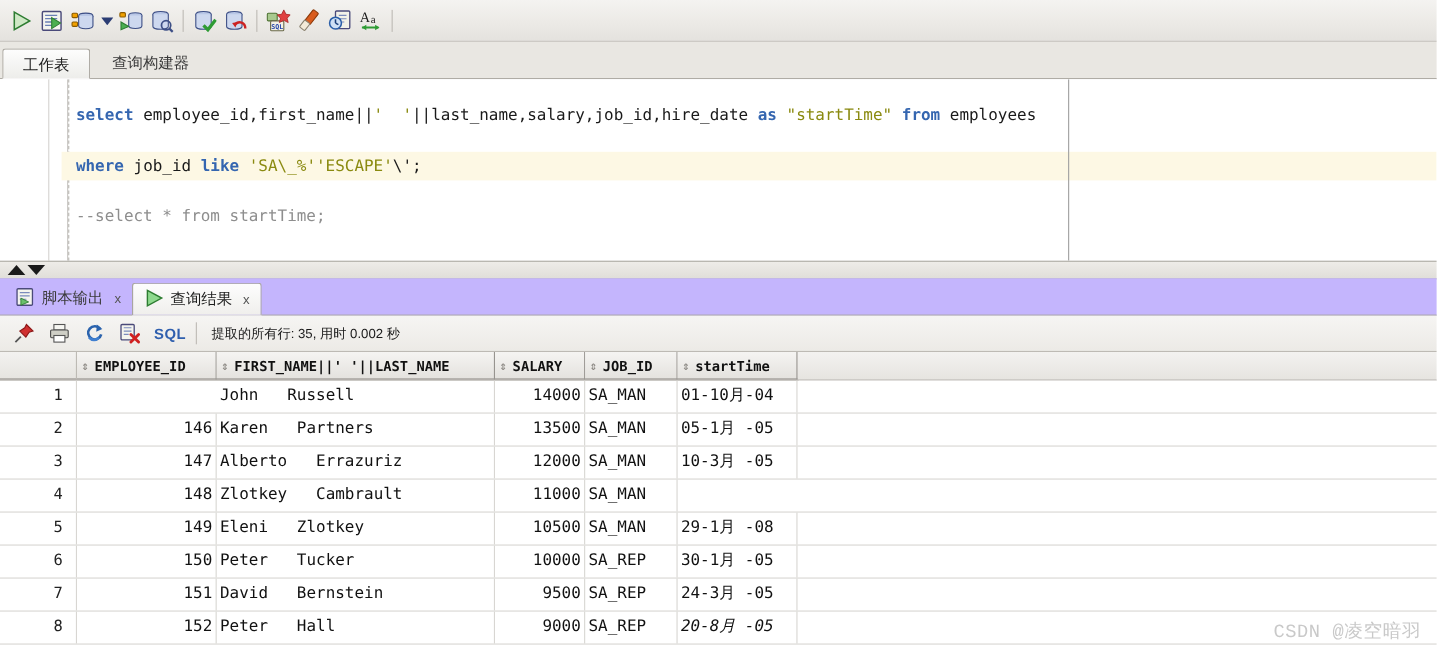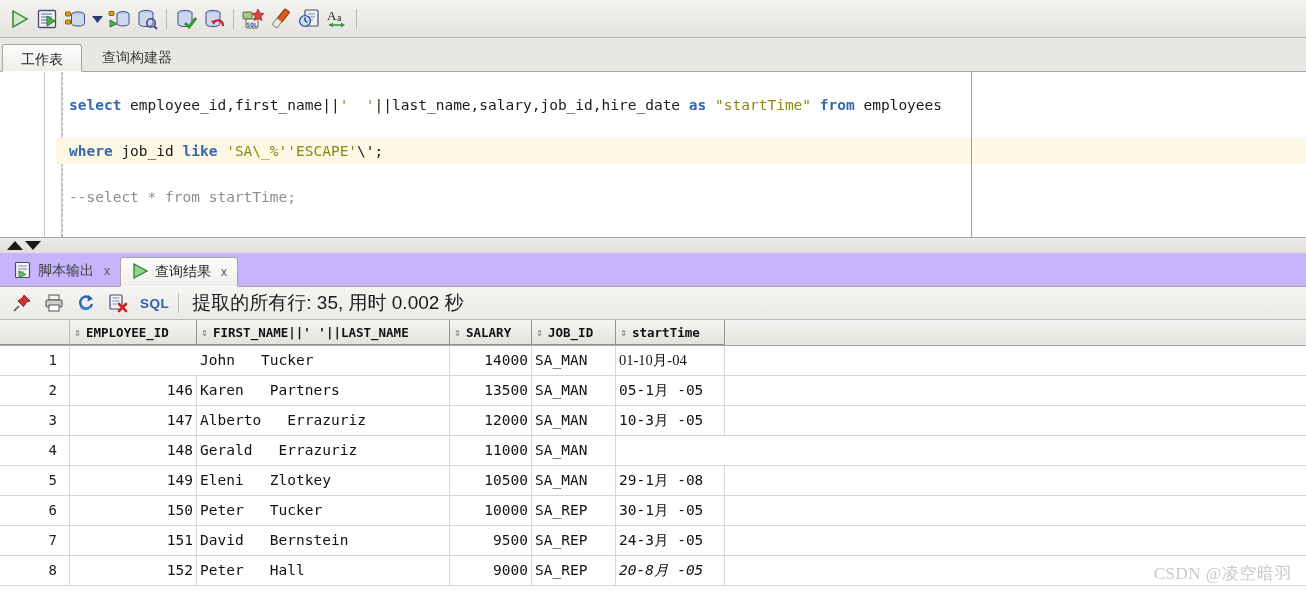--- a/index.html
+++ b/index.html
@@ -98,21 +98,21 @@
 
   
   .restoolbar{
     position:absolute;left:0;top:287px;width:1306px;height:33px;
     background:linear-gradient(to bottom,#f6f5f3,#eceae6);
     border-bottom:1px solid #bdbab4;
     display:flex;align-items:center;padding-left:8px;box-sizing:border-box;
     gap:4px;
   }
   .sqllbl{color:#2f5fae;font-size:13.5px;font-weight:bold;margin-left:4px;letter-spacing:.5px;}
-  .statustxt{font-size:19px;color:#1a1a1a;margin-left:4px;}
+  .statustxt{font-size:12px;color:#1a1a1a;margin-left:4px;}
 
   
   .grid{
     position:absolute;left:0;top:320px;width:1306px;height:278px;background:#ffffff;
   }
   .ghead{
     position:absolute;left:0;top:0;width:1306px;height:26px;
     background:linear-gradient(to bottom,#f3f2f0,#e6e4e0);
     border-bottom:1px solid #a9a69f;box-sizing:border-box;
   }
@@ -140,21 +140,21 @@
   }
   .cell.num{text-align:right;padding-right:3px;}
   .cell.txt{padding-left:3px;}
   .cell.rn{text-align:right;padding-right:12px;font-size:14px;color:#222;border-right:1px solid #d8d6d2;}
   .gridrightfill{position:absolute;left:726px;top:26px;width:580px;height:252px;background:#fff;}
 
   
   .watermark{
     position:absolute;right:14px;bottom:13px;
     font-size:17px;color:#c9c9c9;letter-spacing:.5px;
-    font-family:Liberation Serif, serif;
+    font-family:Liberation Mono, monospace;
   }
 </style>
 </head>
 <body>
 
 <div class="app">
 
   <div class="toolbar">
     <div class="tbtn">
       <svg width="22" height="22" viewBox="0 0 22 22">
@@ -375,45 +375,45 @@
         </div>
         <div class="hcell" style="left: 616px; width: 109px;">
           <span class="sortg">⇕</span>
           <span>startTime</span>
         </div>
       </div>
     <div class="gridrightfill"></div>
     <div id="gbody">
         <div class="row" style="top: 26px;">
           <div class="cell rn" style="left: 0px; width: 70px;">1</div>
-          <div class="cell txt" style="left: 197px; width: 253px;">John   Tucker</div>
+          <div class="cell txt" style="left: 197px; width: 253px;">John   Russell</div>
           <div class="cell num" style="left: 450px; width: 82px;">14000</div>
           <div class="cell txt" style="left: 532px; width: 84px;">SA_MAN</div>
-          <div class="cell txt" style="left: 616px; width: 109px; font-family: Liberation Serif, serif;">01-10月-04</div>
+          <div class="cell txt" style="left: 616px; width: 109px;">01-10月-04</div>
         </div>
         <div class="row" style="top: 56px;">
           <div class="cell rn" style="left: 0px; width: 70px;">2</div>
           <div class="cell num" style="left: 70px; width: 127px;">146</div>
           <div class="cell txt" style="left: 197px; width: 253px;">Karen   Partners</div>
           <div class="cell num" style="left: 450px; width: 82px;">13500</div>
           <div class="cell txt" style="left: 532px; width: 84px;">SA_MAN</div>
           <div class="cell txt" style="left: 616px; width: 109px;">05-1月 -05</div>
         </div>
         <div class="row" style="top: 86px;">
           <div class="cell rn" style="left: 0px; width: 70px;">3</div>
           <div class="cell num" style="left: 70px; width: 127px;">147</div>
           <div class="cell txt" style="left: 197px; width: 253px;">Alberto   Errazuriz</div>
           <div class="cell num" style="left: 450px; width: 82px;">12000</div>
           <div class="cell txt" style="left: 532px; width: 84px;">SA_MAN</div>
           <div class="cell txt" style="left: 616px; width: 109px;">10-3月 -05</div>
         </div>
         <div class="row" style="top: 116px;">
           <div class="cell rn" style="left: 0px; width: 70px;">4</div>
           <div class="cell num" style="left: 70px; width: 127px;">148</div>
-          <div class="cell txt" style="left: 197px; width: 253px;">Gerald   Errazuriz</div>
+          <div class="cell txt" style="left: 197px; width: 253px;">Zlotkey   Cambrault</div>
           <div class="cell num" style="left: 450px; width: 82px;">11000</div>
           <div class="cell txt" style="left: 532px; width: 84px;">SA_MAN</div>
         </div>
         <div class="row" style="top: 146px;">
           <div class="cell rn" style="left: 0px; width: 70px;">5</div>
           <div class="cell num" style="left: 70px; width: 127px;">149</div>
           <div class="cell txt" style="left: 197px; width: 253px;">Eleni   Zlotkey</div>
           <div class="cell num" style="left: 450px; width: 82px;">10500</div>
           <div class="cell txt" style="left: 532px; width: 84px;">SA_MAN</div>
           <div class="cell txt" style="left: 616px; width: 109px;">29-1月 -08</div>

